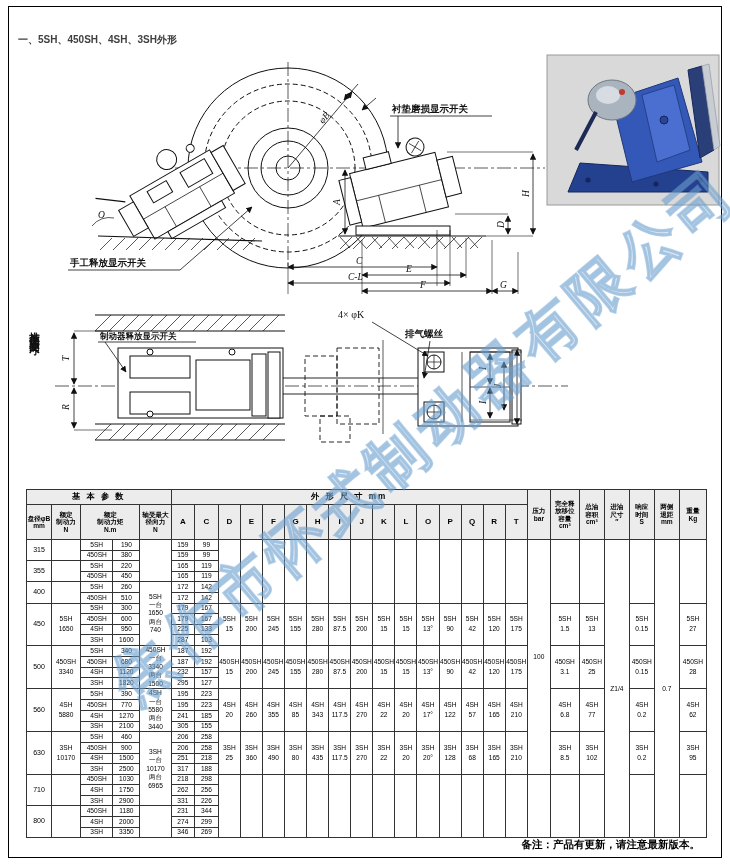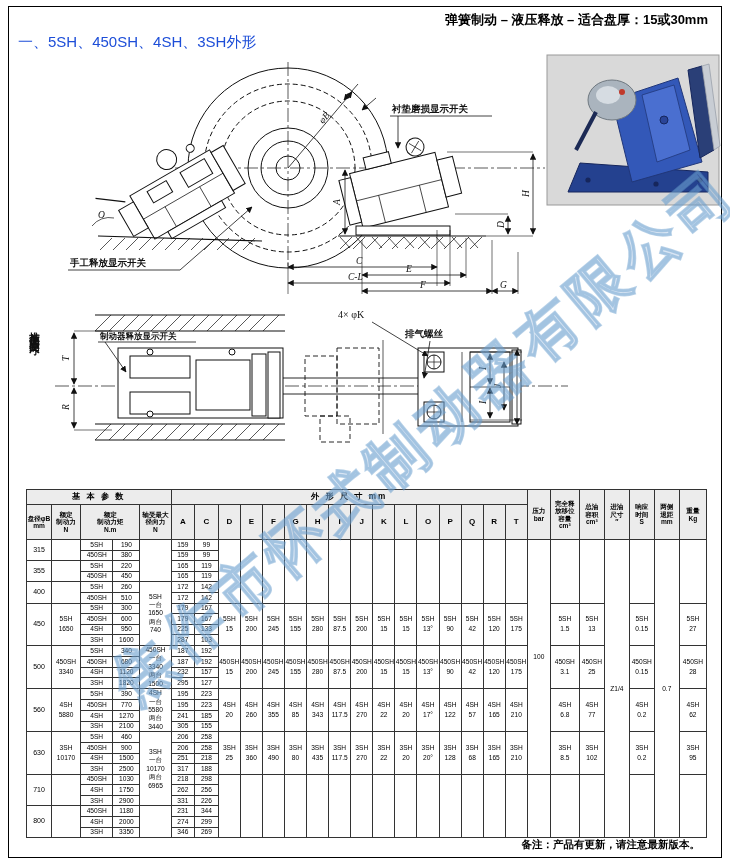--- a/index.html
+++ b/index.html
@@ -1,19 +1,19 @@
 <!DOCTYPE html>
 <html><head>
 <meta charset="utf-8">
 <style>
   html,body{margin:0;padding:0;background:#888;}
   .page{position:relative;width:730px;height:865px;background:#fff;font-family:"Liberation Sans",sans-serif;overflow:hidden;margin:0 auto;}
   .frame{position:absolute;left:8px;top:6px;right:8px;bottom:7px;border:1.6px solid #000;}
   .banner{position:absolute;top:11px;right:22px;font-size:13px;font-weight:bold;color:#000;}
-  .sec-title{position:absolute;left:18px;font-size:15px;font-weight:normal;color:#1d4ed8;}
+  .sec-title{position:absolute;left:18px;font-size:10px;font-weight:bold;color:#404040;}
   .sec1{top:33px;}
   .sec2{top:462px;}
   svg.draw{position:absolute;left:0;top:0;width:730px;height:865px;}
   svg.draw text{font-family:"Liberation Sans",sans-serif;}
   svg.draw text.dim{font-family:"Liberation Serif",serif;font-style:italic;font-size:9.5px;fill:#111;}
   svg.draw text.cjk{font-size:9.5px;font-weight:bold;fill:#111;}
   svg.draw text.cjks{font-size:8.5px;font-weight:bold;fill:#111;}
   .vlabel{position:absolute;left:28px;top:324px;height:120px;writing-mode:vertical-rl;text-orientation:upright;font-size:10.5px;font-weight:bold;letter-spacing:1.5px;color:#111;}
   .tablewrap{position:absolute;left:26px;top:489px;width:681px;}
   table{width:100%;border-collapse:collapse;table-layout:fixed;}
@@ -28,21 +28,20 @@
   td.rad{line-height:1.28;white-space:pre-line;}
   td.num{font-size:7px;}
   .watermark{position:absolute;left:95px;top:660px;transform:rotate(-40deg);transform-origin:left top;font-size:60px;font-weight:bold;letter-spacing:6px;white-space:nowrap;color:rgba(125,170,215,0.30);-webkit-text-stroke:1.5px rgba(100,155,205,0.45);pointer-events:none;}
   .footer-note{position:absolute;top:838px;right:30px;font-size:10.5px;font-weight:bold;color:#000;margin-left:37px;}
 </style>
 </head>
 <body>
 
 <div class="page">
   <div class="frame"></div>
-  <div class="banner">弹簧制动 – 液压释放 – 适合盘厚：15或30mm</div>
   <div class="sec-title sec1">一、5SH、450SH、4SH、3SH外形</div>
 
   <svg class="draw" viewBox="0 0 730 865">
     <defs>
       <marker id="ar" viewBox="0 0 10 10" refX="9" refY="5" markerWidth="8" markerHeight="8" orient="auto-start-reverse">
         <path d="M0 0L10 5L0 10z" fill="#111"></path>
       </marker>
     </defs>
 
     <g stroke="#111" fill="none" stroke-width="1">

